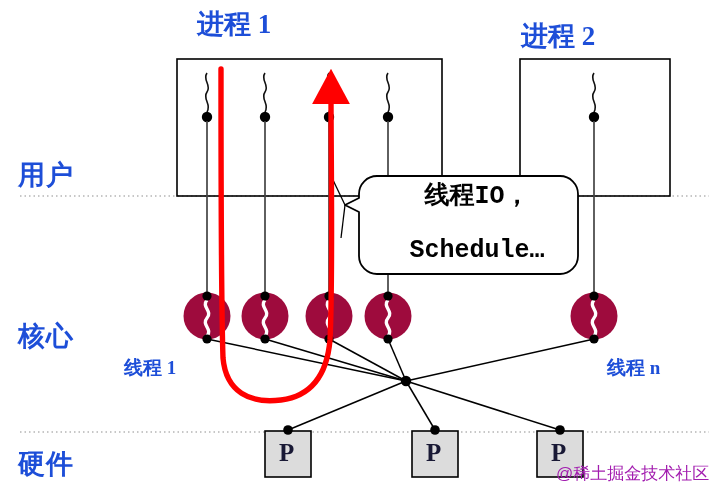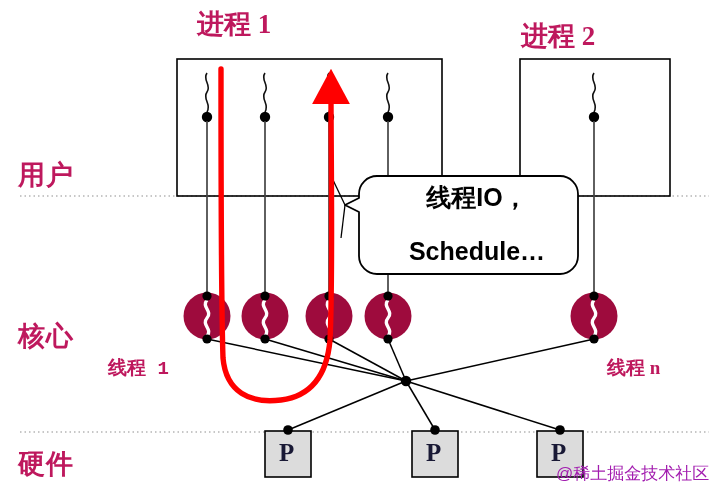--- a/index.html
+++ b/index.html
@@ -19,21 +19,21 @@
   }
   #diagram {
     position: absolute;
     left: 0;
     top: 0;
     width: 709px;
     height: 497px;
   }
   .lbl {
     position: absolute;
-    color: #be185d;
+    color: #1d4ed8;
     white-space: nowrap;
     font-family: "Liberation Serif", "DejaVu Serif", serif;
   }
   .layer-label {
     font-size: 27px;
     font-weight: 700;
     letter-spacing: 1px;
   }
   .proc-title {
     font-size: 27px;
@@ -46,21 +46,21 @@
   .callout-text {
     position: absolute;
     left: 371px;
     top: 180px;
     width: 212px;
     height: 88px;
     display: flex;
     flex-direction: column;
     justify-content: center;
     align-items: center;
-    font-family: Liberation Sans, sans-serif;
+    font-family: Liberation Mono, monospace;
     font-size: 25px;
     font-weight: 700;
     color: #000000;
     line-height: 1.22;
     pointer-events: none;
     gap: 24px;
   }
   .callout-line {
     display: block;
     width: 100%;
@@ -211,21 +211,21 @@
              C333,280 331,160 331,92" fill="none" stroke="#FF0000" stroke-width="5.4" stroke-linecap="round" marker-end="url(#redhead)"></path>
   </svg>
 
   <div class="lbl proc-title" style="left:197px; top:6px;">进程 1</div>
   <div class="lbl proc-title" style="left:521px; top:18px;">进程 2</div>
 
   <div class="lbl layer-label" style="left:18px; top:157px;">用户</div>
   <div class="lbl layer-label" style="left:18px; top:291px;margin-top:27px;">核心</div>
   <div class="lbl layer-label" style="left:18px; top:446px;">硬件</div>
 
-  <div class="lbl thread-label" style="left:108px; top:355px;font-family:Liberation Mono, monospace;">线程 1</div>
+  <div class="lbl thread-label" style="left:124px; top:355px;">线程 1</div>
   <div class="lbl thread-label" style="left:607px; top:355px;">线程 n</div>
 
   <div class="callout-text">
     <span class="callout-line">线程IO，</span>
     <span class="callout-line">Schedule…</span>
   </div>
 
   <div class="p-letter" style="left:279px; top:439px;">P</div>
   <div class="p-letter" style="left:426px; top:439px;">P</div>
   <div class="p-letter" style="left:551px; top:439px;">P</div>

